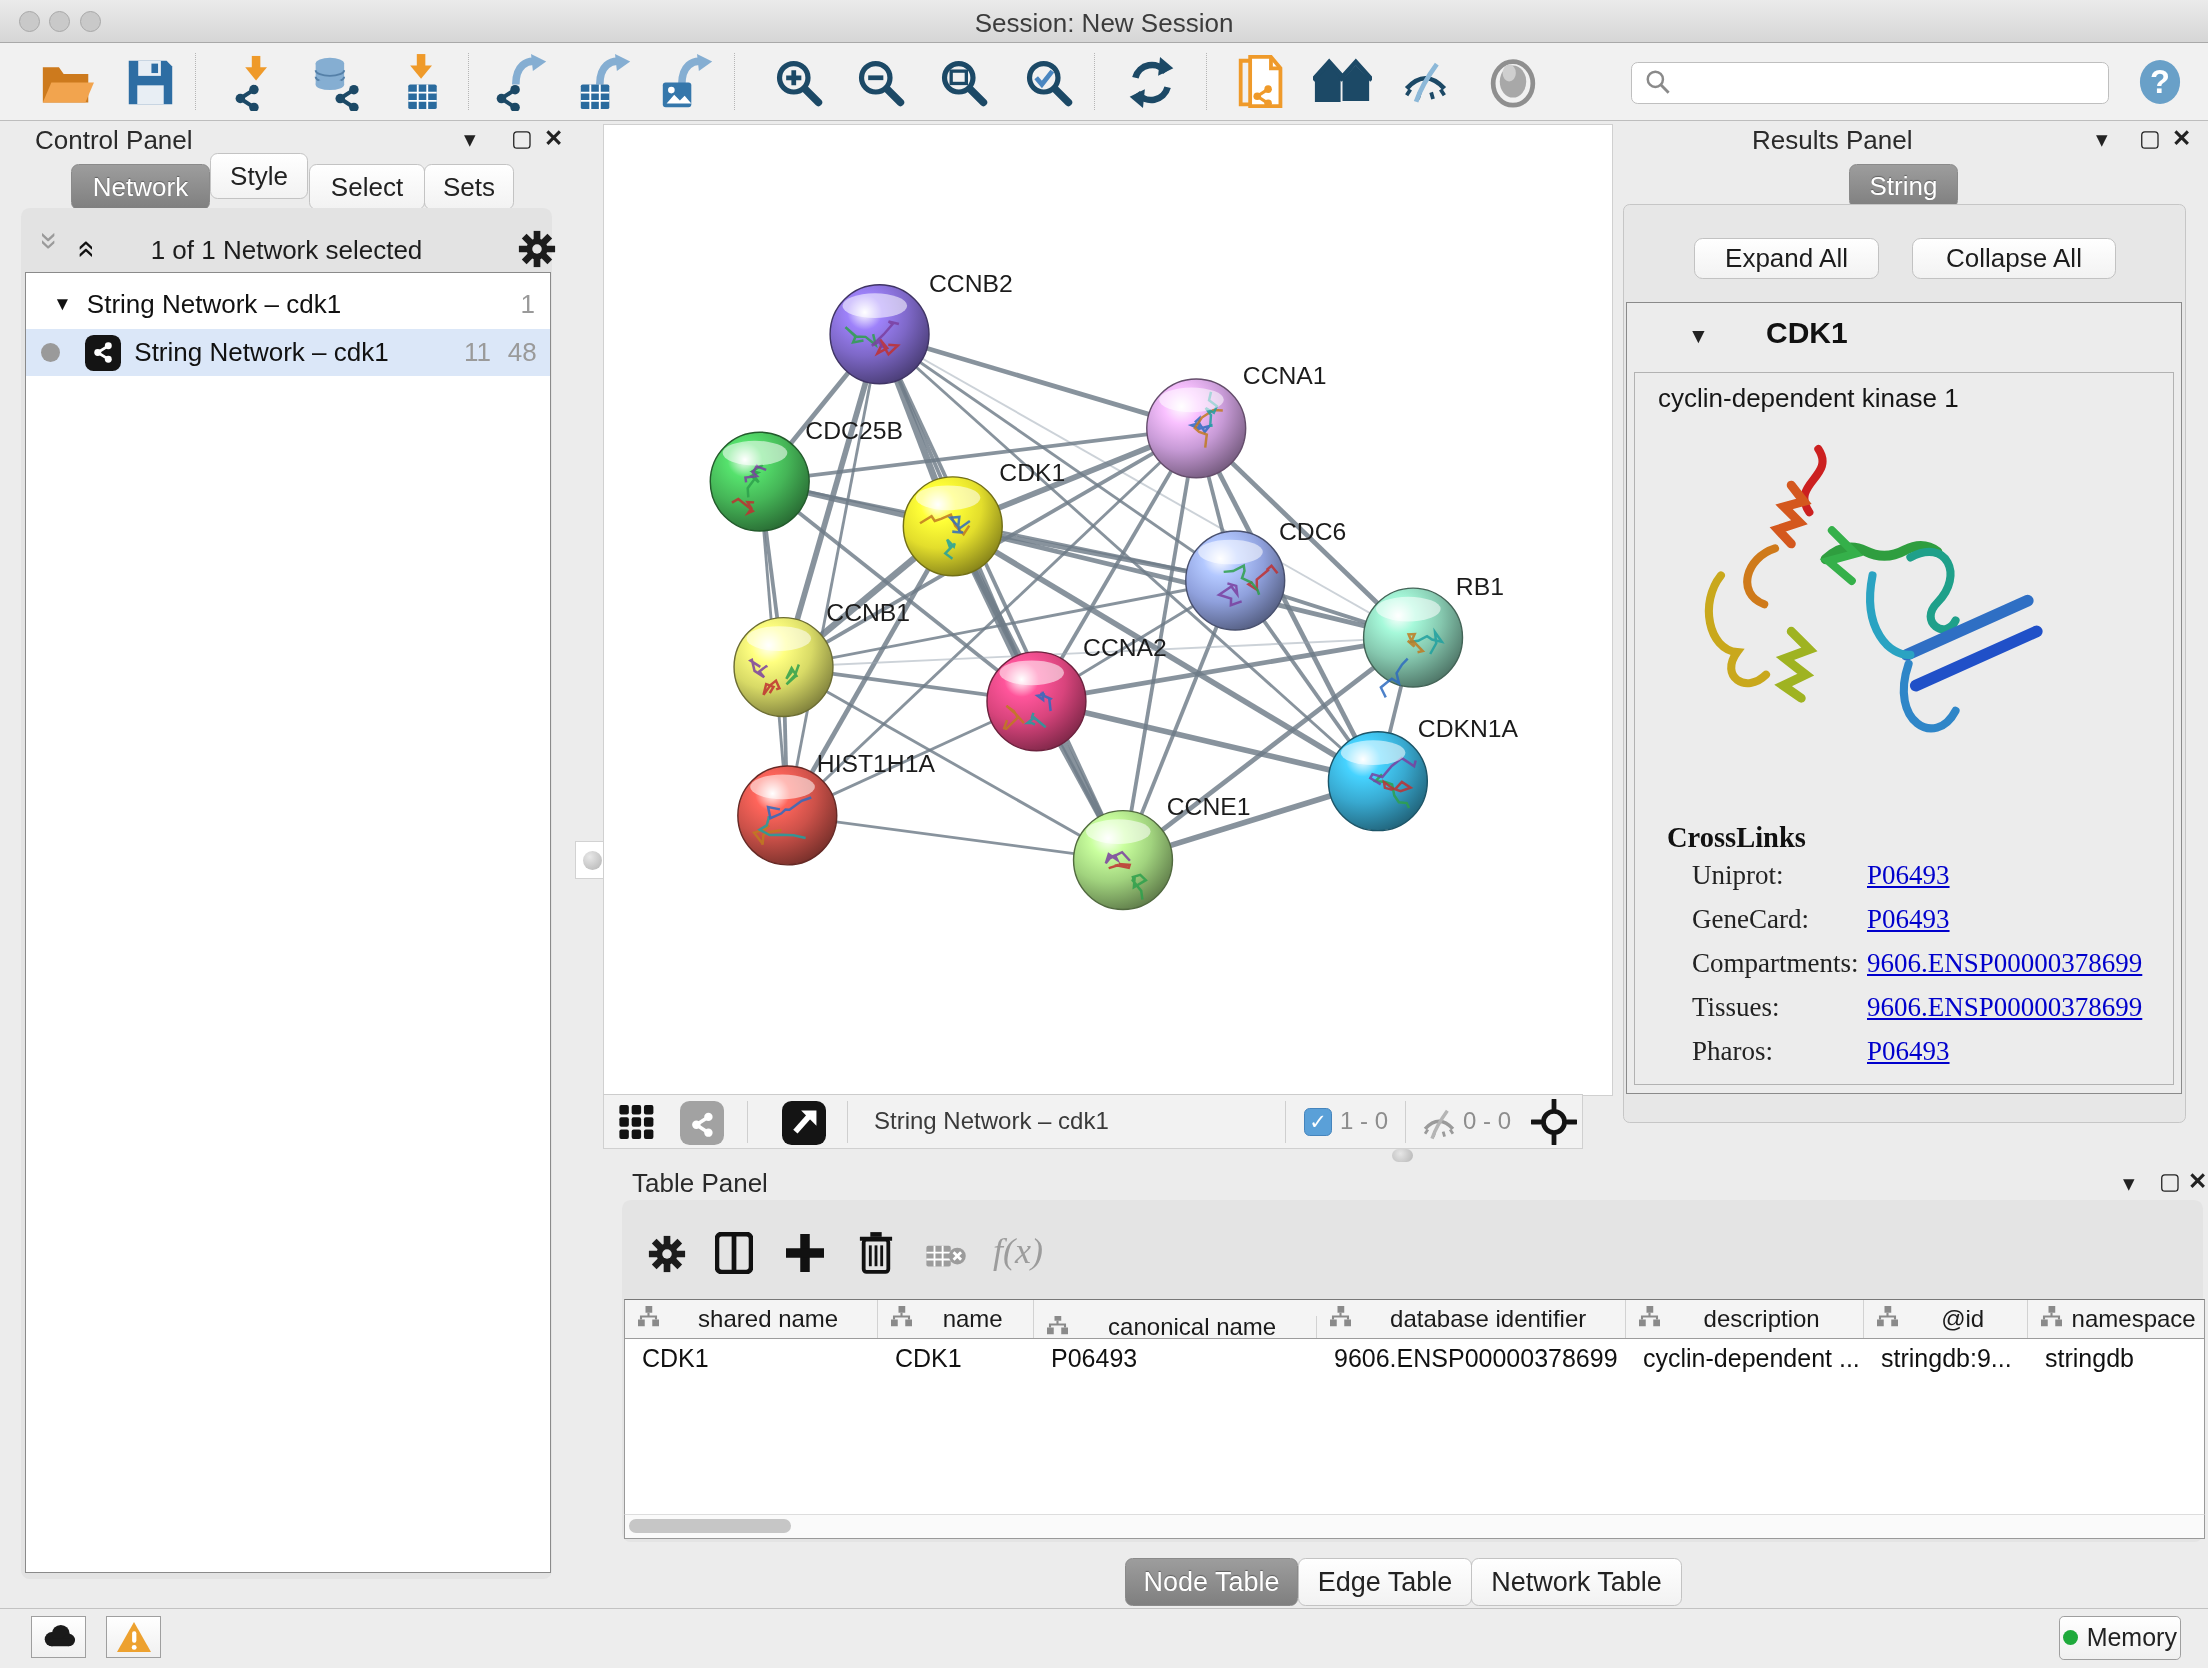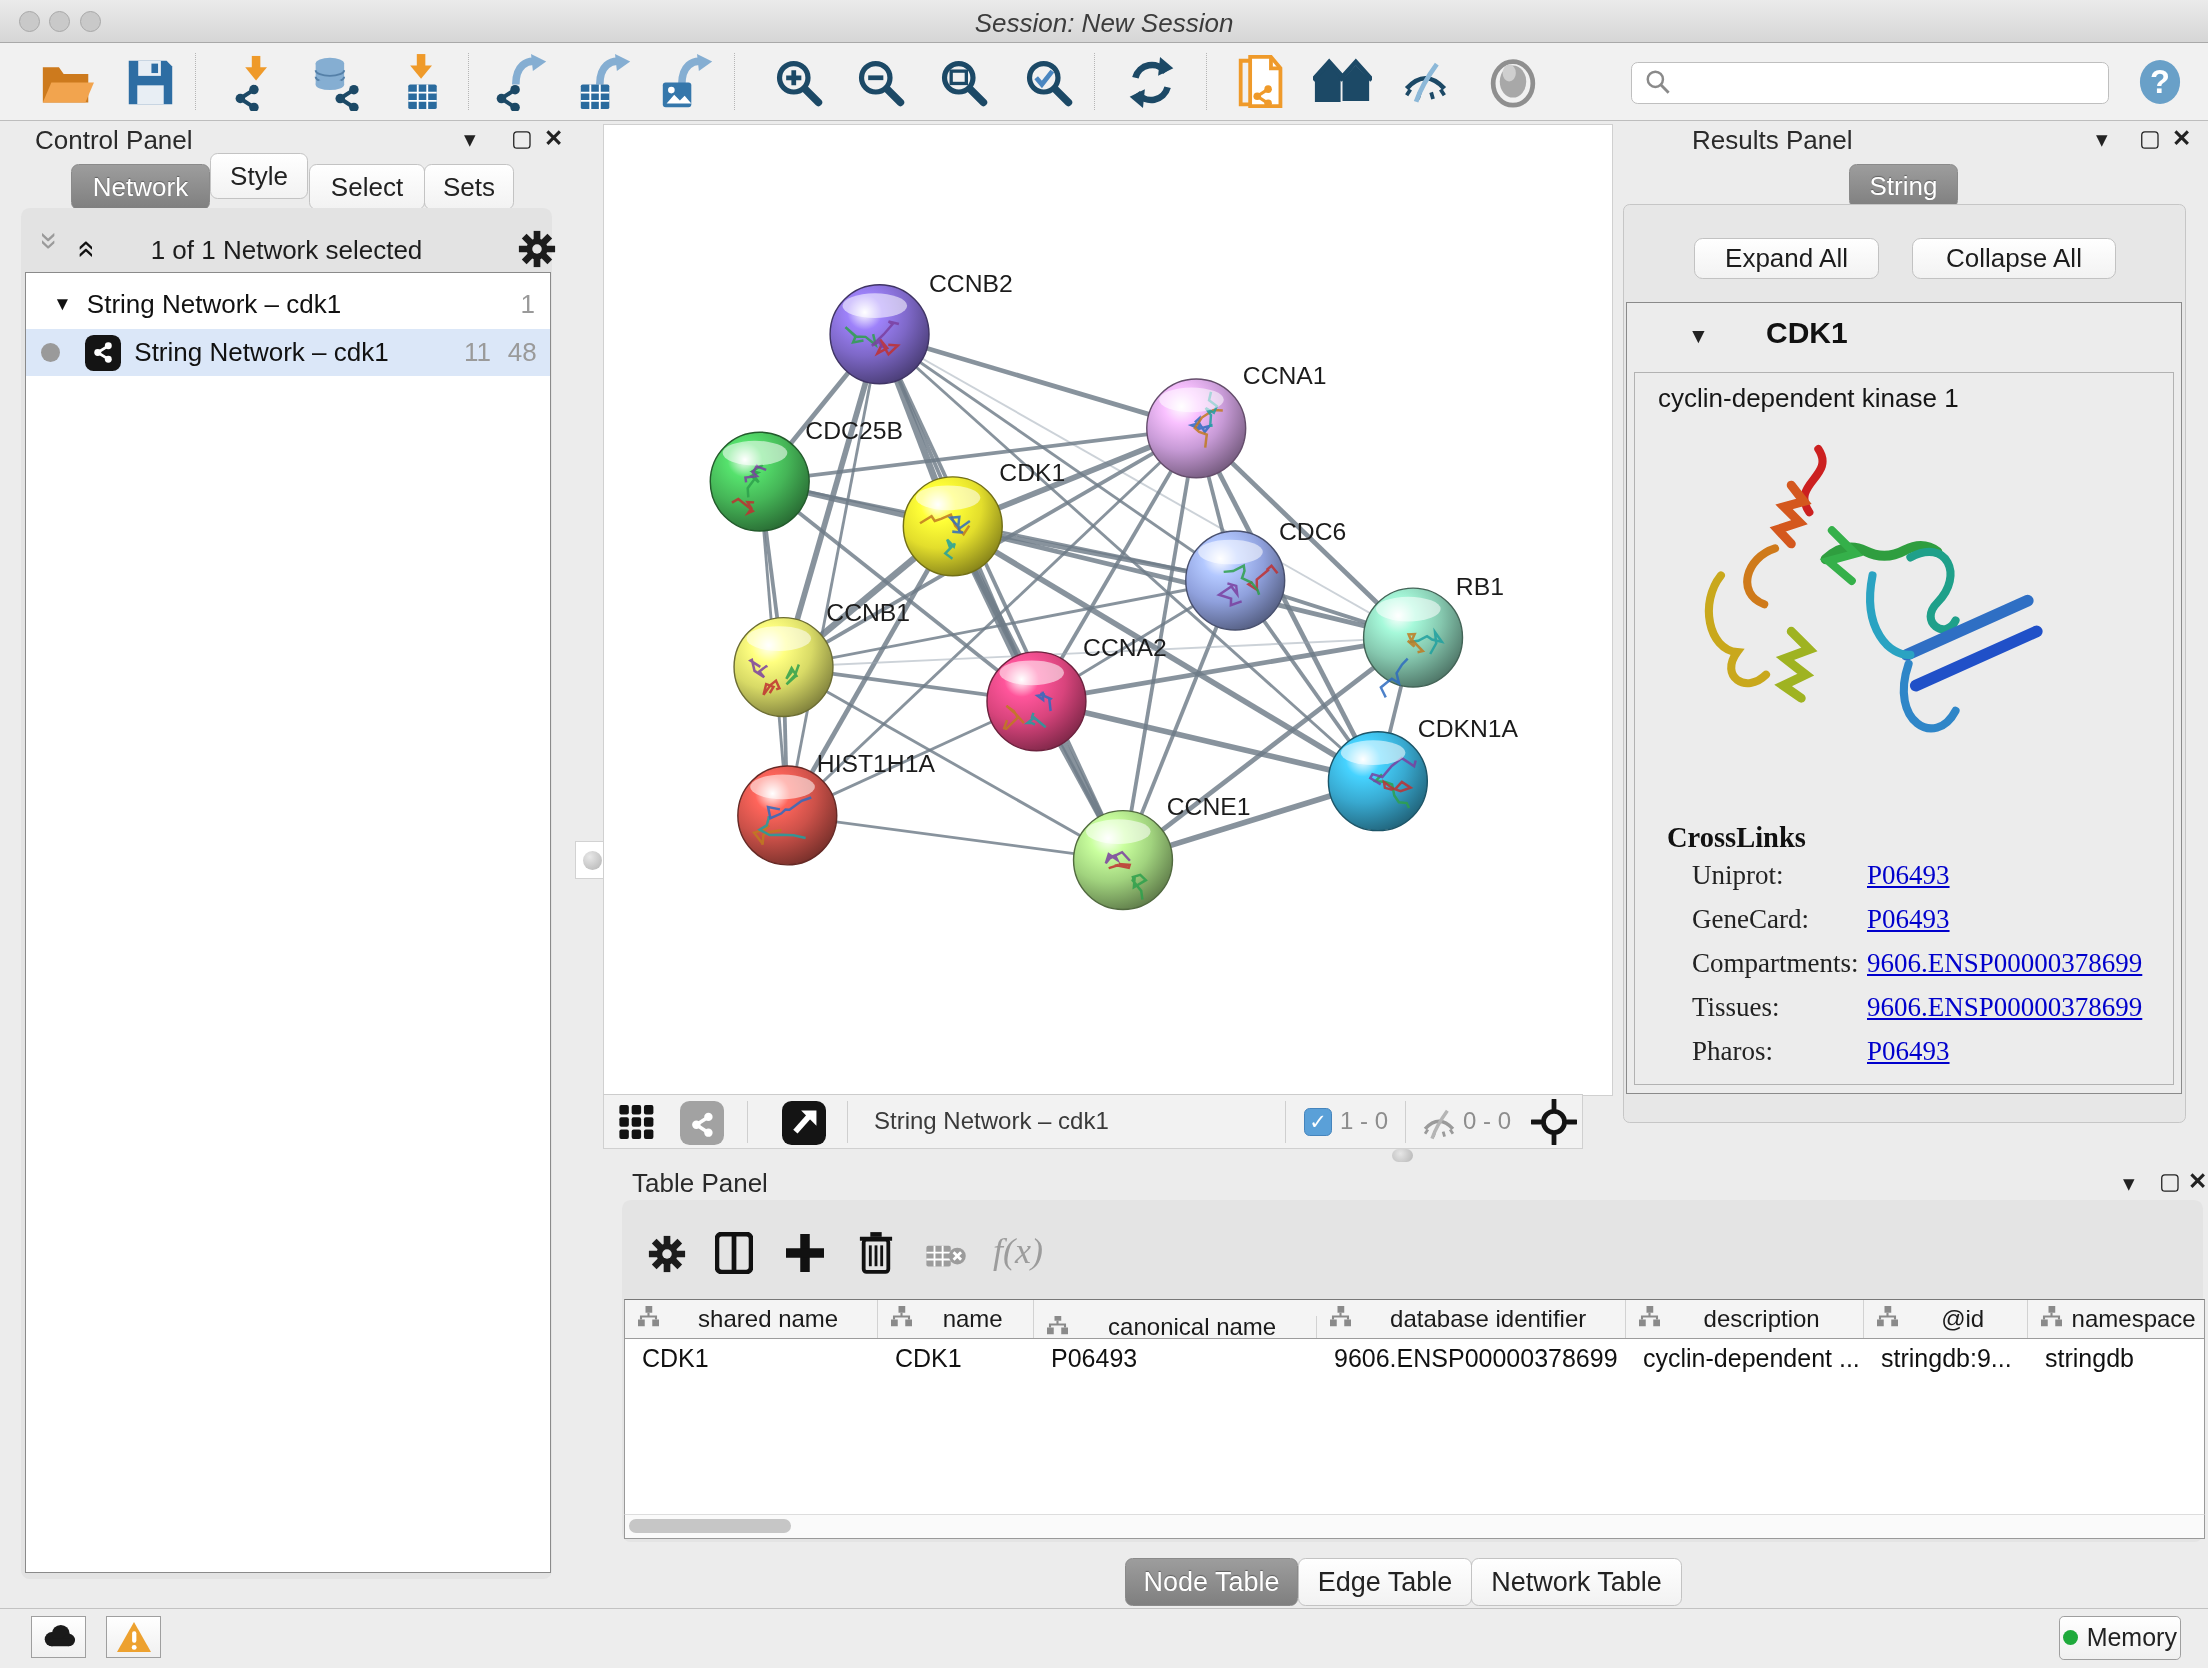--- a/index.html
+++ b/index.html
@@ -1,19 +1,19 @@
 <!DOCTYPE html>
 <html style="font-size:15px"><head>
 <meta charset="utf-8">
 <style>
   html,body{margin:0;padding:0;background:#d8d8d8;}
   #app{position:relative;width:2208px;height:1668px;background:#ececec;font-family:"Liberation Sans",sans-serif;overflow:hidden;color:#222;}
   .abs{position:absolute;}
   
-  #titlebar{left:0;top:0;width:2208px;height:42px;background:linear-gradient(#ebebeb,#d6d6d6);border-bottom:1px solid #a9a9a9;font-style:italic;}
+  #titlebar{left:0;top:0;width:2208px;height:42px;background:linear-gradient(#ebebeb,#d6d6d6);border-bottom:1px solid #a9a9a9;}
   .traffic{width:19px;height:19px;border-radius:50%;background:#c9c9c9;border:1px solid #a8a8a8;top:10.5px;}
   #win-title{width:100%;text-align:center;top:7.6px;font-size:26px;color:#3c3c3c;}
   
   #toolbar{left:0;top:43px;width:2208px;height:77px;background:#f1f1f1;border-bottom:1px solid #bdbdbd;}
   .tbi{position:absolute;top:9.5px;width:59px;height:59px;display:flex;align-items:center;justify-content:center;}
   .tbsep{position:absolute;top:9.5px;height:57px;border-left:1.9px dotted #b5b5b5;}
   #search-box{left:1631px;top:19px;width:476px;height:40px;background:#fff;border:1px solid #bfbfbf;border-radius:6.7px;display:flex;align-items:center;}
   
   .panel-title{font-size:26px;color:#2a2a2a;}
   .wctl{position:absolute;font-size:23px;color:#222;}
@@ -564,21 +564,21 @@
           <circle cx="24" cy="24" r="11" stroke="#141414" stroke-width="5" fill="none"></circle>
           <g stroke="#141414" stroke-width="5" stroke-linecap="round">
             <line x1="24" y1="1" x2="24" y2="10"></line>
             <line x1="24" y1="38" x2="24" y2="47"></line>
             <line x1="1" y1="24" x2="10" y2="24"></line>
             <line x1="38" y1="24" x2="47" y2="24"></line>
           </g>
         </svg></span>
   </div>
 
-  <div class="abs panel-title" style="left:1692px;top:125px">Results Panel</div>
+  <div class="abs panel-title" style="left:1752px;top:125px">Results Panel</div>
   <div class="wctl" style="left:2096px;top:126px">▾</div>
   <div class="wctl" style="left:2139px;top:125px">▢</div>
   <div class="wctl" style="left:2172px;top:125px;font-weight:bold">✕</div>
 
   <div class="tab sel" style="left:1849px;top:164px;width:107px;height:42px">String</div>
 
   <div id="rp-outer" class="abs"></div>
   <button class="btn" style="left:1694px;top:238px;width:185px;height:41px">Expand All</button>
   <button class="btn" style="left:1912px;top:238px;width:204px;height:41px">Collapse All</button>
 

